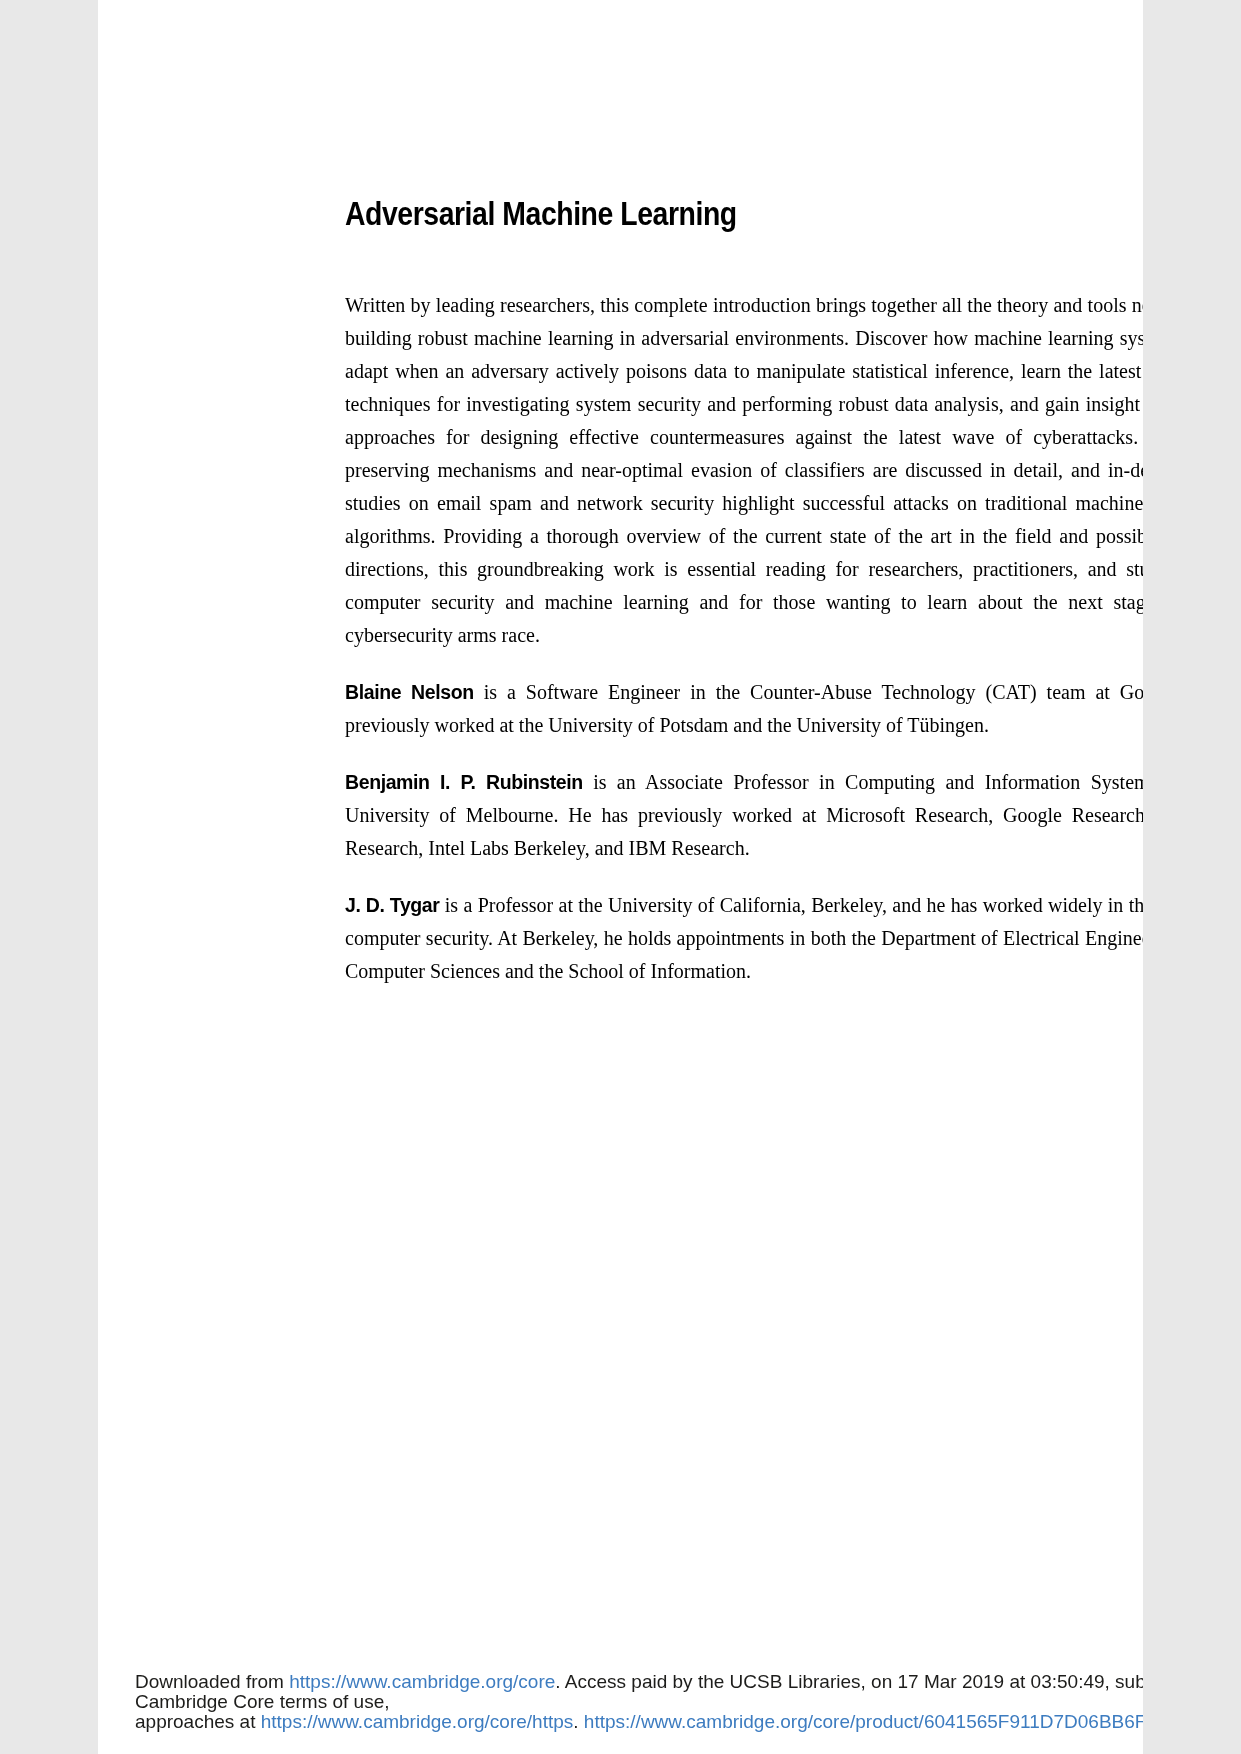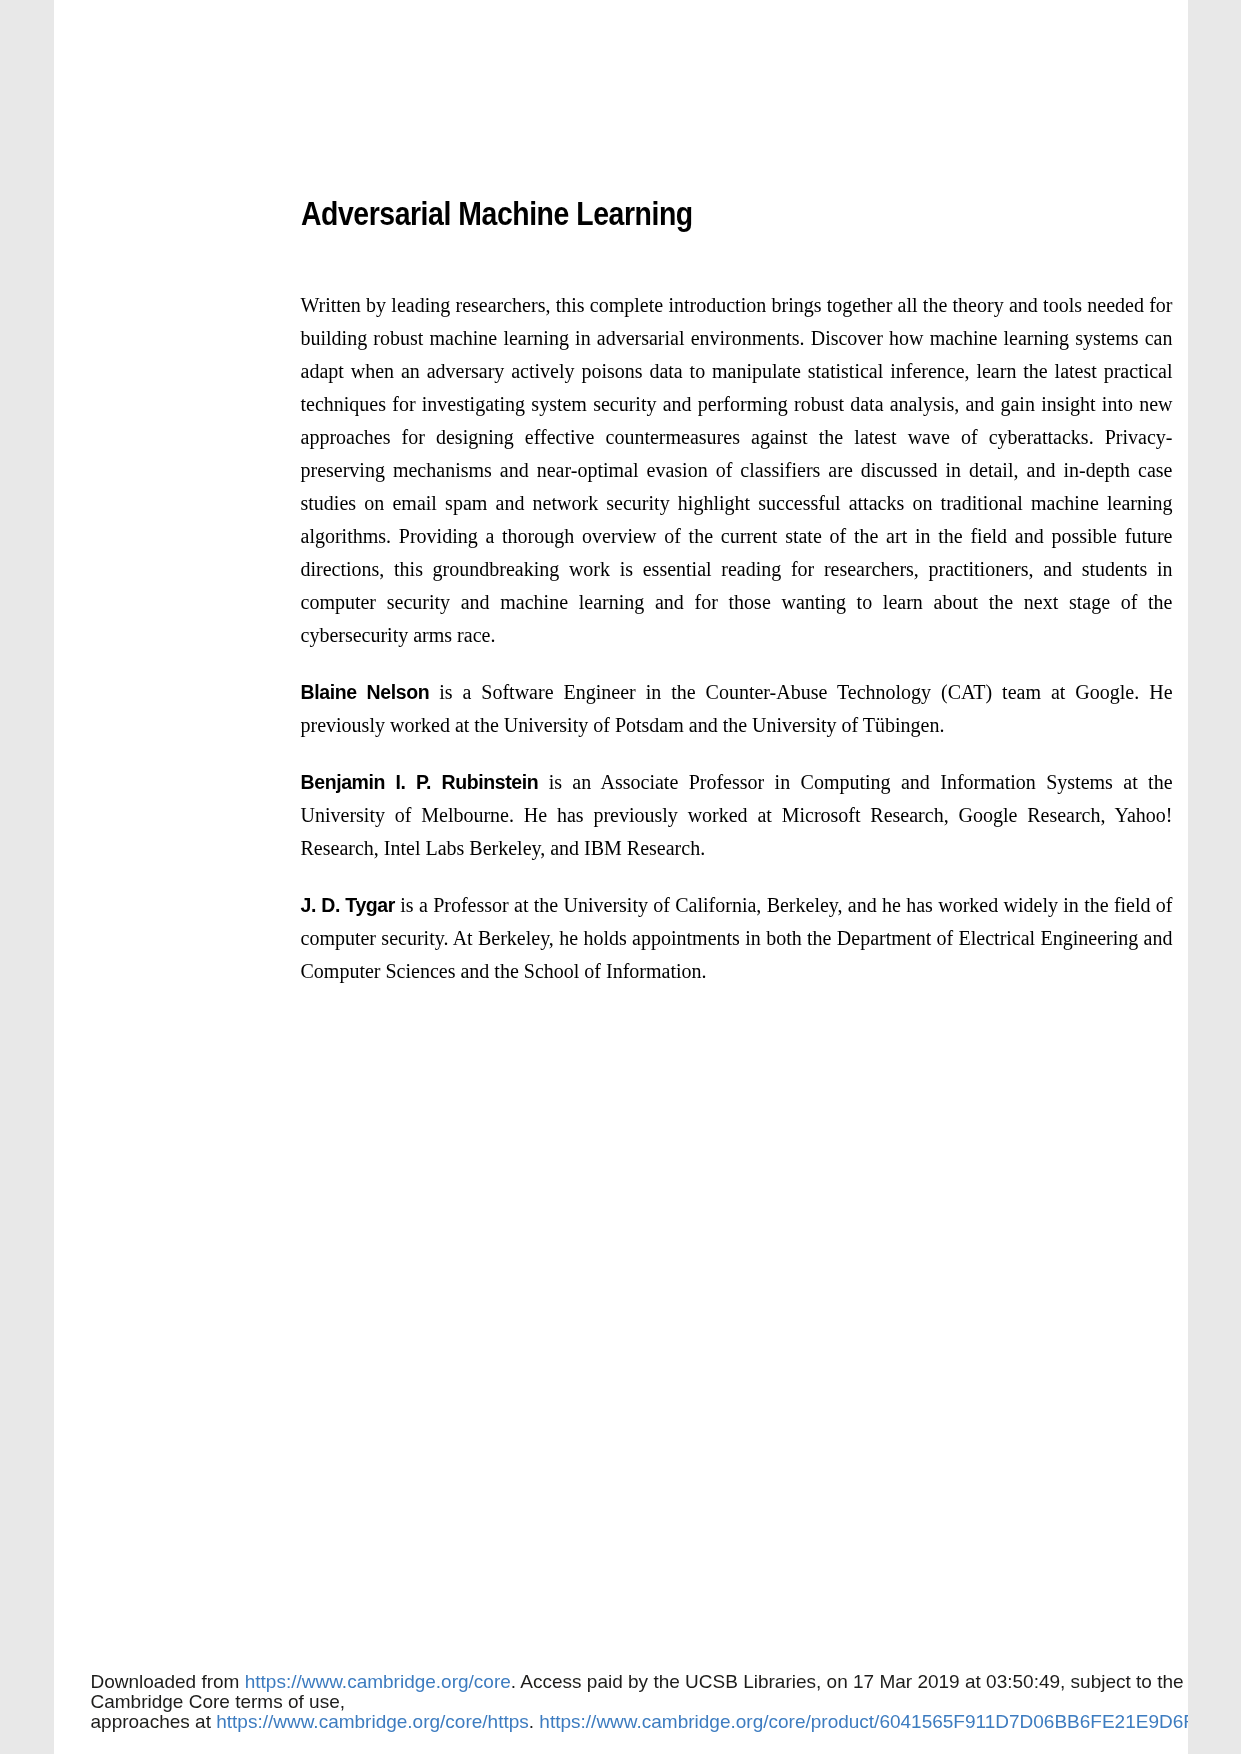--- a/index.html
+++ b/index.html
@@ -5,21 +5,21 @@
   :root{
     --link-blue:#3d7cc0;
     --body-text:#000000;
     --footer-text:#1d1d1b;
     --background:#ffffff;
   }
   *{margin:0;padding:0;box-sizing:border-box;}
   html,body{background:#e8e8e8;}
   .page{
     position:relative;
-    width:1134px;
+    width:1045px;
     height:1754px;
     background:var(--background,#fff);
     margin:0 auto;
     overflow:hidden;
     font-family:"Liberation Serif","DejaVu Serif",serif;
     color:var(--body-text,#000);
   }
   .content{
     position:absolute;
     left:247px;

